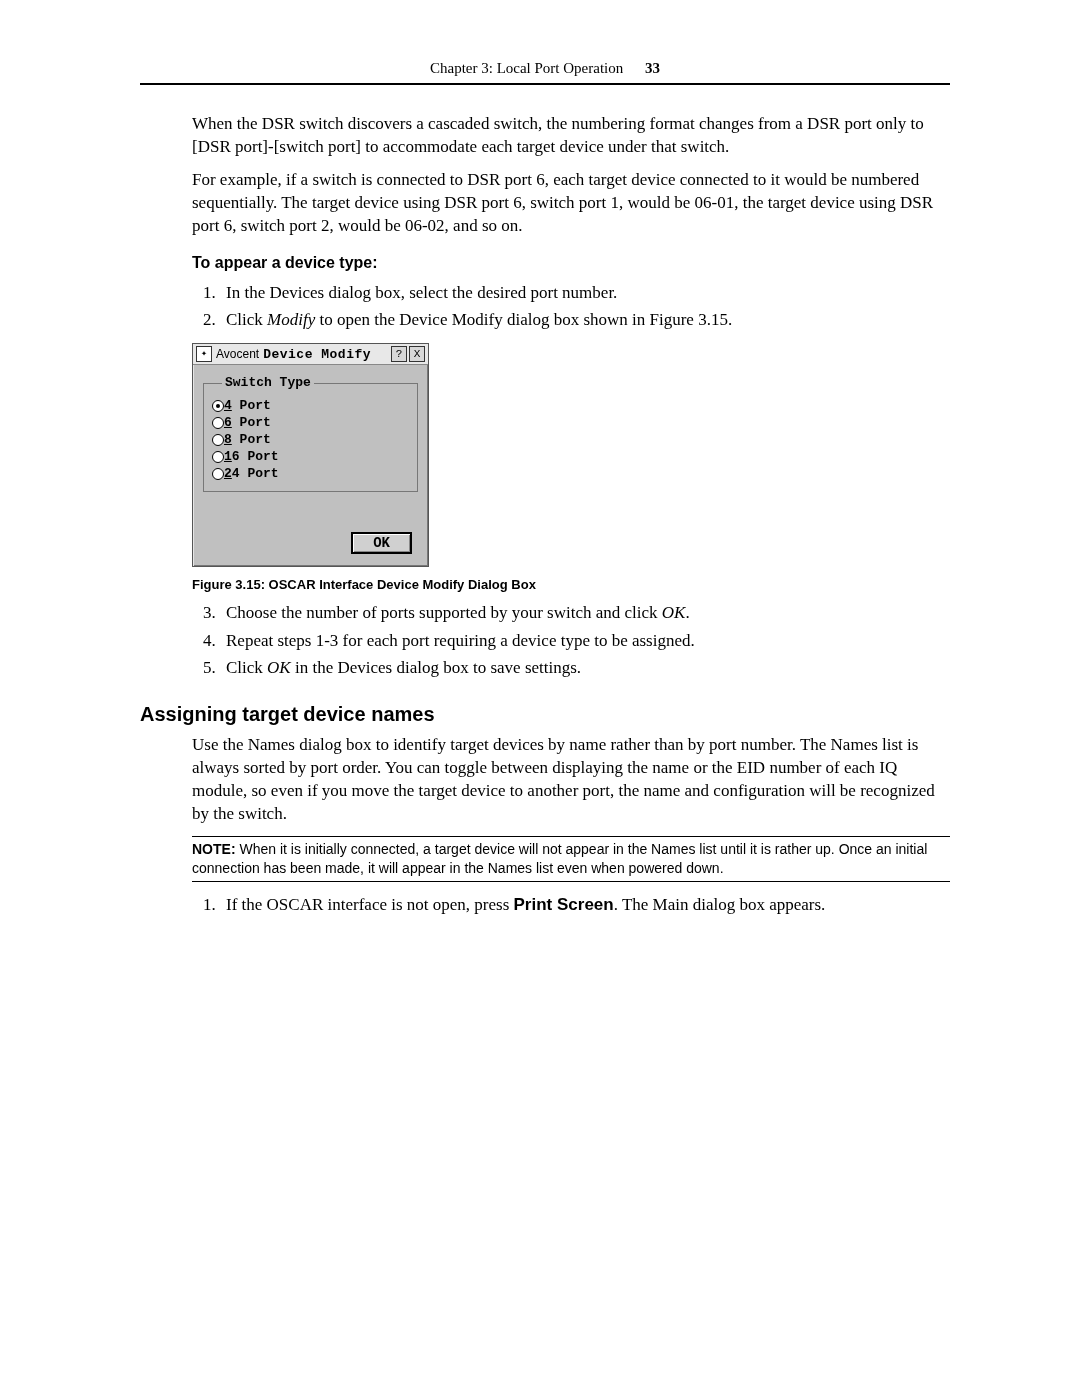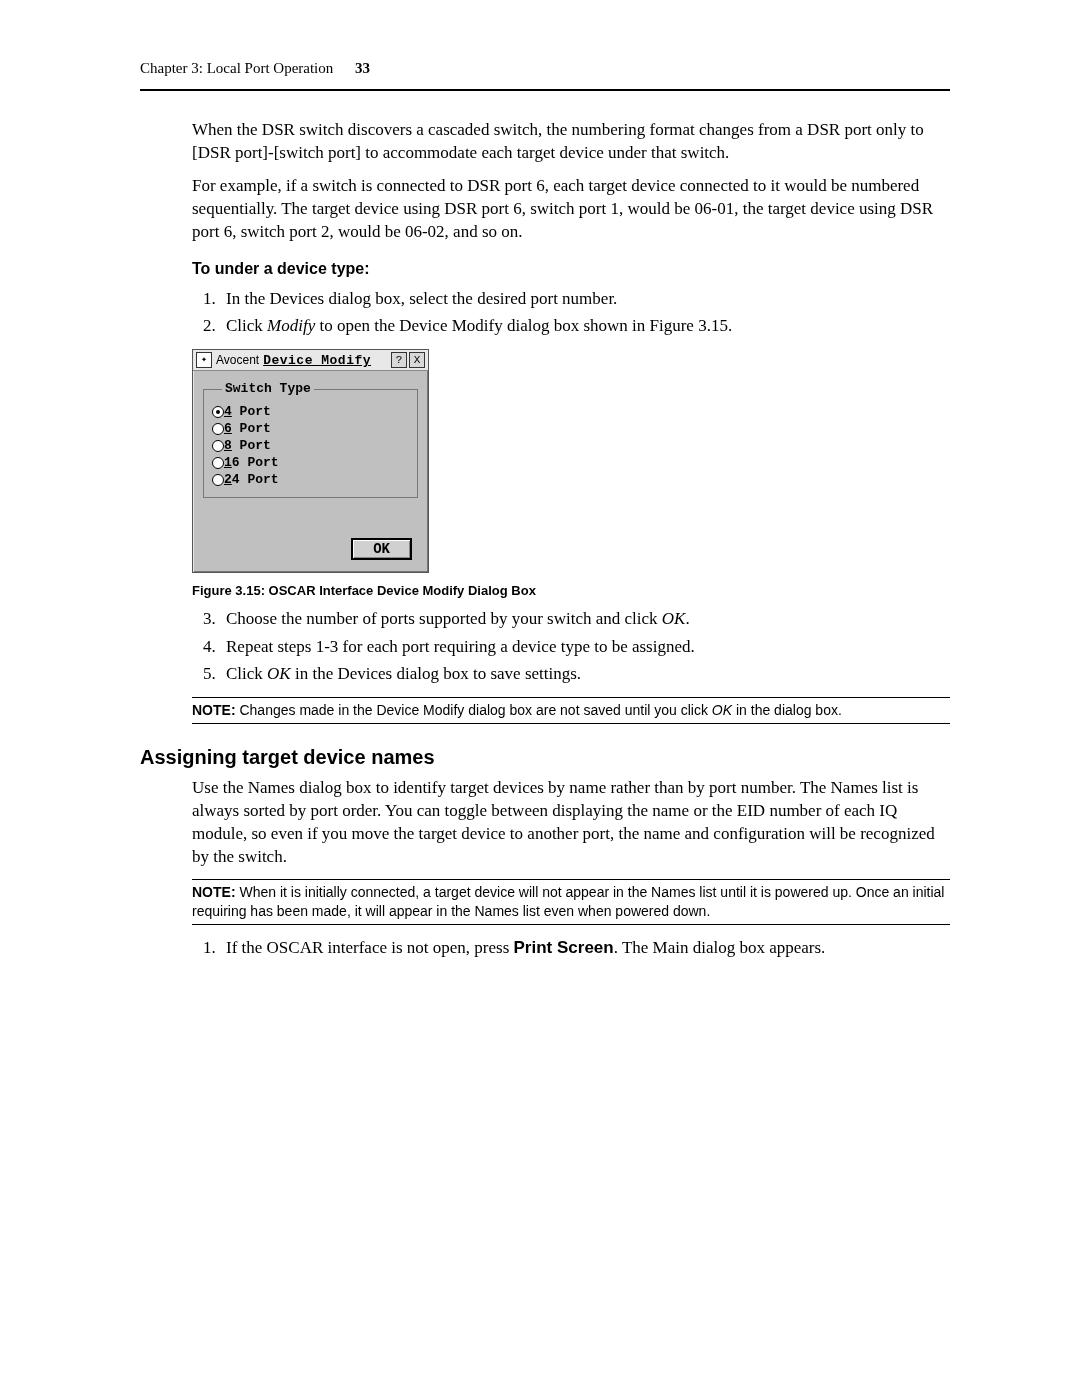--- a/index.html
+++ b/index.html
@@ -11,23 +11,23 @@
     color: #000;
   }
   .page {
     width: 1080px;
     height: 1397px;
     position: relative;
     box-sizing: border-box;
     padding: 60px 130px 60px 140px;
   }
   .header-line {
-    text-align: left;
+    text-align: center;
     font-size: 15px;
-    padding-bottom: 12px;
+    padding-bottom: 6px;
   }
   .header-line .pagenum { font-weight: bold; margin-left: 18px; }
   .hrule { border-top: 2px solid #000; margin-bottom: 28px; height:0; }
   .body-indent { margin-left: 52px; }
   .para { font-size: 17px; line-height: 1.35; margin: 0 0 10px 0; }
   .subhead {
     font-family: Arial, Helvetica, sans-serif;
     font-size: 16px;
     font-weight: bold;
     margin: 16px 0 8px 0;
@@ -80,21 +80,21 @@
   }
   .dlg-title .logo {
     width: 14px; height: 14px;
     border: 1px solid #333;
     margin-right: 4px;
     display: inline-flex; align-items:center; justify-content:center;
     font-size: 10px; line-height:1;
     background:#fff;
   }
   .dlg-title .tbrand { font-family: Arial, sans-serif; font-size: 12px; margin-right: 4px; }
-  .dlg-title .tname { font-weight: bold; letter-spacing: 0.5px; flex:1;text-decoration:underline; }
+  .dlg-title .tname { font-weight: bold; letter-spacing: 0.5px; flex:1; }
   .dlg-title .tbtn {
     width: 14px; height: 14px;
     border: 1px solid #333;
     margin-left: 2px;
     display: inline-flex; align-items:center; justify-content:center;
     font-size: 11px; line-height:1;
     background:#d8d8d8;
   }
   .dlg-body { padding: 18px 10px 6px 10px; }
   .fieldset {
@@ -140,21 +140,21 @@
     <span>Chapter 3: Local Port Operation</span>
     <span class="pagenum">33</span>
   </div>
   <div class="hrule"></div>
 
   <div class="body-indent">
 
     <p class="para">When the DSR switch discovers a cascaded switch, the numbering format changes from a DSR port only to [DSR port]-[switch port] to accommodate each target device under that switch.</p>
     <p class="para">For example, if a switch is connected to DSR port 6, each target device connected to it would be numbered sequentially. The target device using DSR port 6, switch port 1, would be 06-01, the target device using DSR port 6, switch port 2, would be 06-02, and so on.</p>
 
-    <div class="subhead">To under a device type:</div>
+    <div class="subhead">To appear a device type:</div>
     <ol class="steps">
       <li>In the Devices dialog box, select the desired port number.</li>
       <li>
         <span>Click </span><i>Modify</i><span> to open the Device Modify dialog box shown in Figure 3.15.</span>
       </li>
     </ol>
 
     <div class="dlg">
       <div class="dlg-title">
         <span class="logo">✦</span>
@@ -198,33 +198,30 @@
     <ol class="steps" start="3">
       <li>
         <span>Choose the number of ports supported by your switch and click </span><i>OK</i><span>.</span>
       </li>
       <li>Repeat steps 1-3 for each port requiring a device type to be assigned.</li>
       <li>
         <span>Click </span><i>OK</i><span> in the Devices dialog box to save settings.</span>
       </li>
     </ol>
 
-    <div class="note-block">
-      <span class="note-label">NOTE:</span><span> Changes made in the Device Modify dialog box are not saved until you click </span><i>OK</i><span> in the dialog box.</span>
-    </div>
 
   </div>
 
   <div class="sect-head">Assigning target device names</div>
 
   <div class="body-indent">
     <p class="para">Use the Names dialog box to identify target devices by name rather than by port number. The Names list is always sorted by port order. You can toggle between displaying the name or the EID number of each IQ module, so even if you move the target device to another port, the name and configuration will be recognized by the switch.</p>
 
     <div class="note-block">
-      <span class="note-label">NOTE:</span><span> When it is initially connected, a target device will not appear in the Names list until it is powered up. Once an initial requiring has been made, it will appear in the Names list even when powered down.</span>
+      <span class="note-label">NOTE:</span><span> When it is initially connected, a target device will not appear in the Names list until it is rather up. Once an initial connection has been made, it will appear in the Names list even when powered down.</span>
     </div>
 
     <ol class="steps">
       <li>
         <span>If the OSCAR interface is not open, press </span><b style="font-family:Arial,Helvetica,sans-serif">Print Screen</b><span>. The Main dialog box appears.</span>
       </li>
     </ol>
   </div>
 
 </div>

